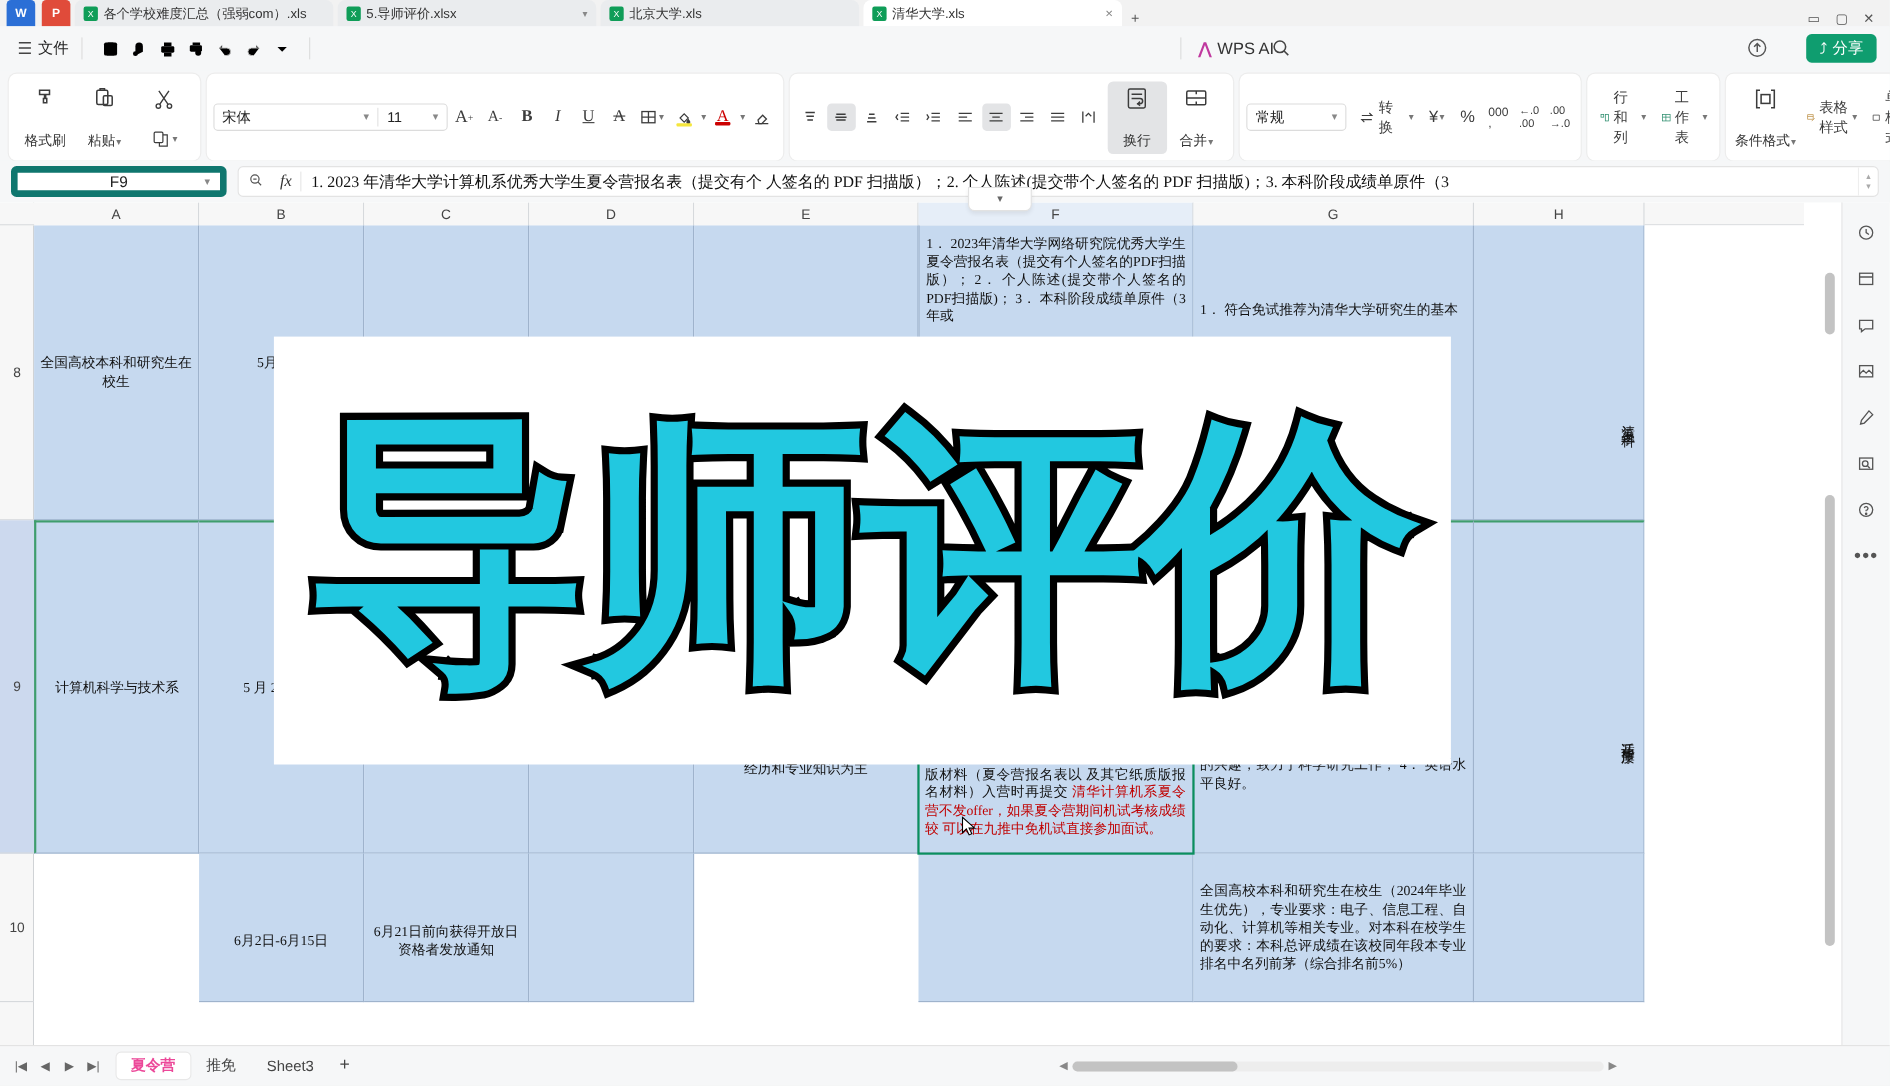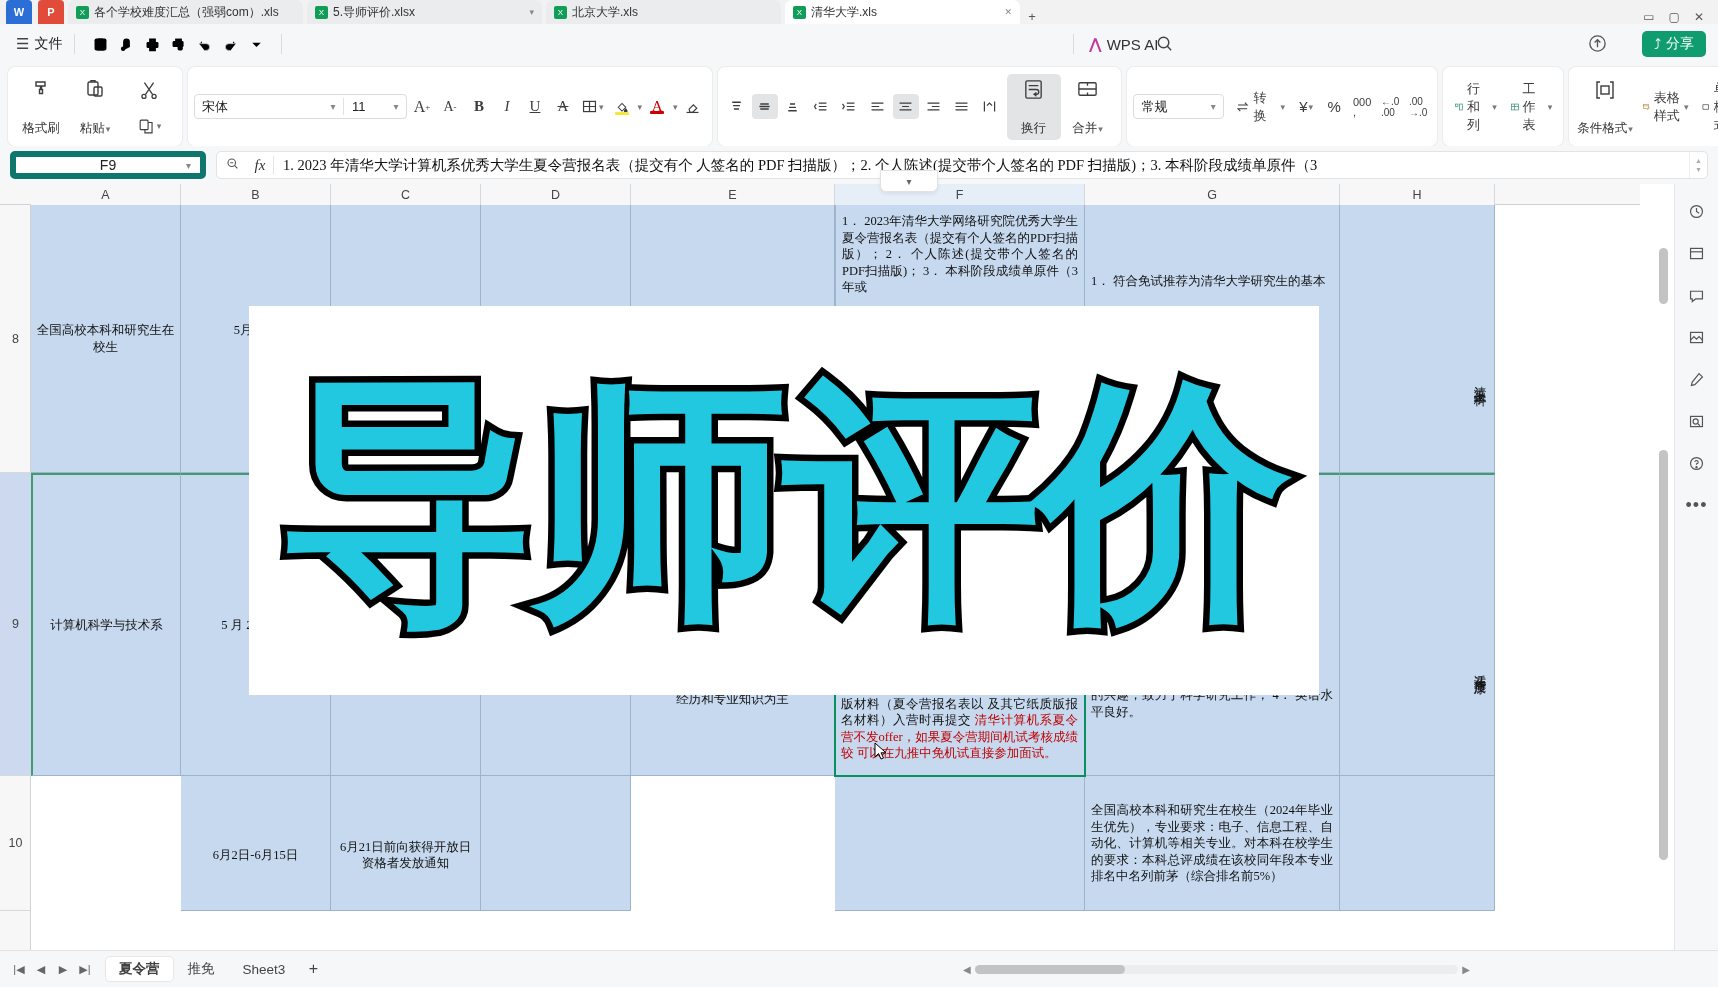--- a/index.html
+++ b/index.html
@@ -196,21 +196,21 @@
   .sheetbar{
     position:absolute; bottom:0; left:0; width:1718px; height:37px;
     background:#f6f7f8; border-top:1px solid #e3e3e3;
     display:flex; align-items:center; padding-left:8px;
   }
   .navb{ width:22px;height:22px; display:flex;align-items:center;justify-content:center;color:#666;font-size:11px;}
   .stab{
     height:24px; padding:0 13px; margin-right:2px; font-size:13.5px; color:#444;
     display:flex; align-items:center; border-radius:4px;
   }
-  .stab.active{ color:#404040; font-weight:bold; background:#fff; box-shadow:0 0 0 1px #e8e8e8;}
+  .stab.active{ color:#ec4899; font-weight:bold; background:#fff; box-shadow:0 0 0 1px #e8e8e8;}
   .addsheet{ width:26px;height:24px;display:flex;align-items:center;justify-content:center;color:#444;font-size:16px;}
   .hs-track{ position:absolute; left:975px; right:260px; height:9px; background:#ededed; border-radius:5px;}
   .hs-thumb{ position:absolute; left:0; top:0; height:9px; width:150px; background:#c3c3c3; border-radius:5px;}
   .hs-ar{ position:absolute; color:#888; font-size:10px;}
 
   
   .overlay{
     position:absolute; left:249px; top:306px; width:1070px; height:389px;
     background:#ffffff; z-index:60;
   }

